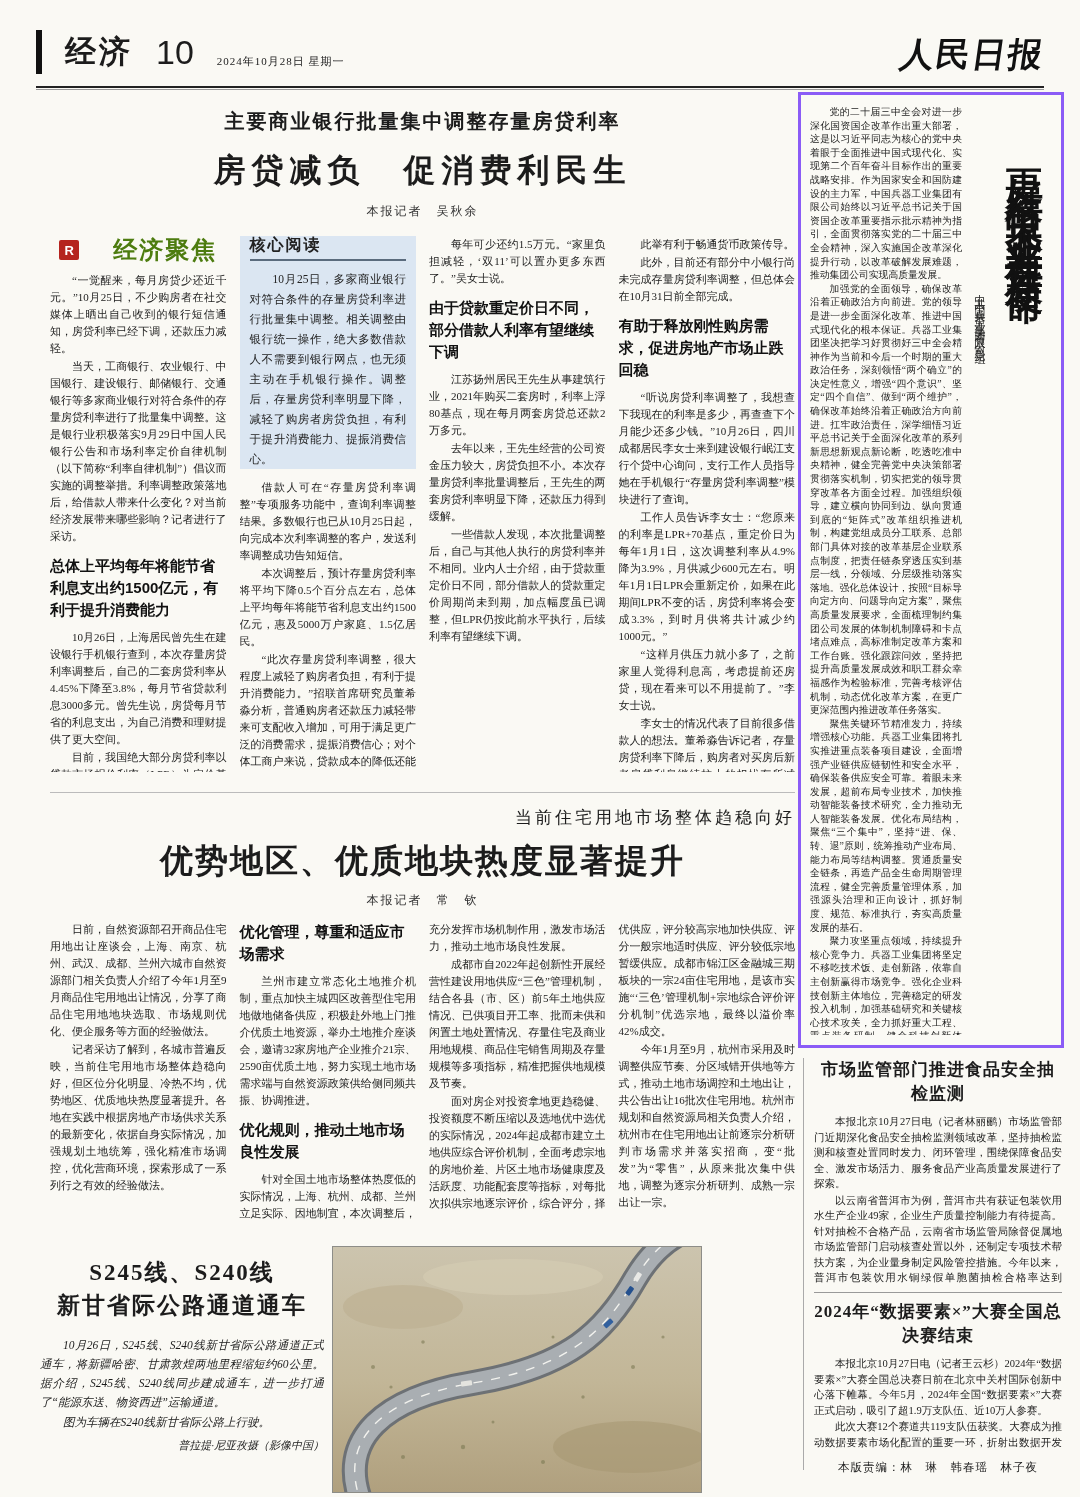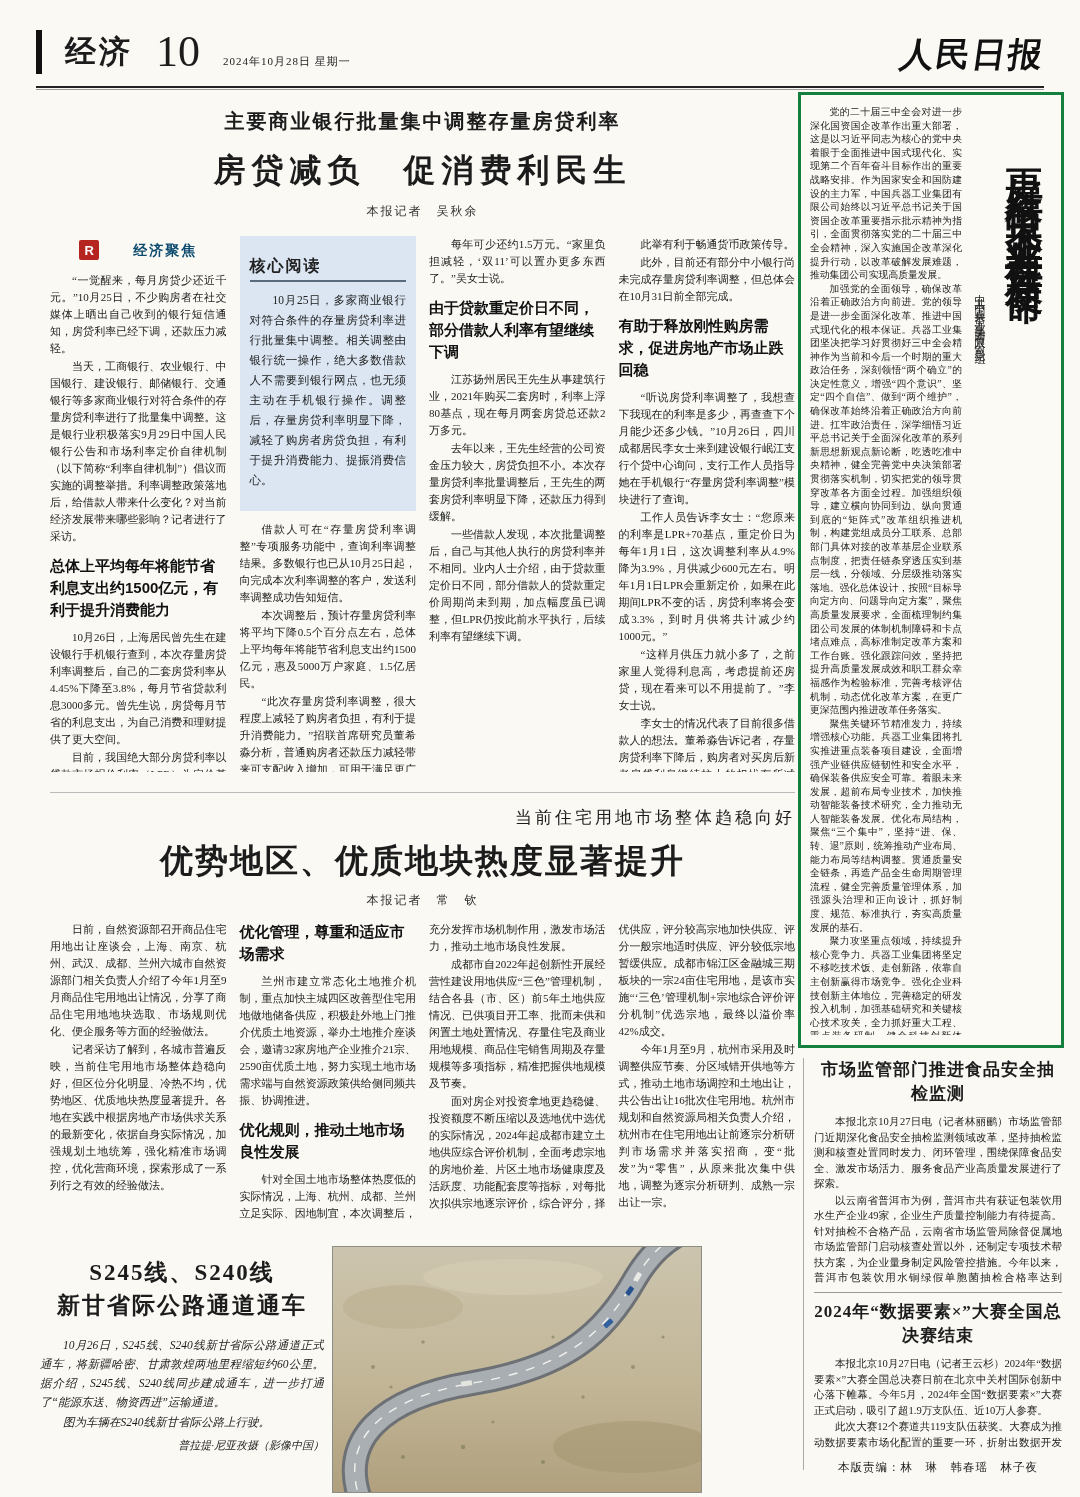--- a/index.html
+++ b/index.html
@@ -4,49 +4,49 @@
 <style>
   html,body{margin:0;padding:0;background:#dddcd6;}
   .page{position:relative;width:1080px;height:1497px;margin:0 auto;background:#faf9f4;
         font-family:"Liberation Serif","DejaVu Serif",serif;color:#1c1c1c;overflow:hidden;
         box-shadow:0 0 8px rgba(0,0,0,.35);}
   
   .mast{position:absolute;left:36px;top:30px;width:1008px;height:52px;}
   .mast-left{position:absolute;left:0;top:0;display:flex;align-items:flex-end;gap:23px;justify-content:flex-end;}
   .mast-bar{display:inline-block;width:6px;height:44px;background:#111;}
   .mast-section{font-size:31px;font-weight:700;letter-spacing:3px;line-height:44px;}
-  .mast-pageno{font-size:44px;font-family:Liberation Serif, serif;line-height:44px;}
+  .mast-pageno{font-size:34px;font-family:Liberation Sans, sans-serif;line-height:44px;}
   .mast-date{font-size:11px;letter-spacing:1px;padding-bottom:5px;color:#222;}
   .mast-logo{position:absolute;right:0;top:2px;font-size:34px;font-weight:700;
              transform:skewX(-8deg);letter-spacing:2px;color:#111;}
   .header-rule{position:absolute;left:36px;top:86px;width:1008px;border-top:2px solid #222;}
   .header-rule2{position:absolute;left:36px;top:89px;width:1008px;border-top:1px solid #999;}
   
   .para{margin:0 0 1px 0;text-align:justify;text-indent:2em;}
   .subhead{font-family:"Liberation Sans","DejaVu Sans",sans-serif;font-weight:700;
            font-size:15px;line-height:22px;margin:10px 0 8px 0;color:#111;}
   
   .lead{position:absolute;left:50px;top:92px;width:745px;height:694px;}
   .lead-kicker{text-align:center;font-size:20px;letter-spacing:2px;font-weight:700;margin-top:16px;}
   .lead-headline{text-align:center;font-size:32px;font-weight:700;letter-spacing:6px;margin:14px 0 10px 0;}
   .lead-byline{text-align:center;font-size:12px;letter-spacing:2px;color:#333;}
   .cols{display:flex;gap:13px;margin-top:16px;height:536px;overflow:hidden;}
   .col{flex:1;overflow:hidden;font-size:11px;line-height:17px;}
   .badge{display:flex;align-items:center;gap:6px;justify-content:center;margin:4px 0 12px 0;}
   .badge-icon{display:inline-flex;align-items:center;justify-content:center;width:20px;height:20px;
               background:#b5241e;color:#fff;font-weight:700;font-size:13px;
               font-family:"Liberation Sans","DejaVu Sans",sans-serif;border-radius:2px;}
-  .badge-label{color:#0c4a6e;font-weight:700;font-size:14px;letter-spacing:2px;margin-left:28px;}
-  .corebox{background:#dbe6f2;padding:21px 10px;margin-bottom:10px;}
+  .badge-label{color:#4d7c0f;font-weight:700;font-size:24px;letter-spacing:2px;margin-left:28px;}
+  .corebox{background:#dbe6f2;padding:0 10px;margin-bottom:10px;}
   .corebox-title{font-weight:700;font-size:16px;letter-spacing:2px;color:#222;}
   .corebox-rule{border-top:2px solid #5a6b7d;width:100%;margin:6px 0 8px 0;}
   .corebox-body{font-size:11.5px;line-height:20px;text-align:justify;text-indent:2em;margin:0;color:#222;}
   
   .party{position:absolute;left:798px;top:92px;width:266px;height:956px;box-sizing:border-box;
-         border:3px solid #15803d;background:#fbfaf5;}
+         border:3px solid #8b5cf6;background:#fbfaf5;}
   .party-body{position:absolute;left:9px;top:10px;width:152px;height:930px;overflow:hidden;
               font-size:9.8px;line-height:13.6px;}
   .party-body .para{margin-bottom:0;}
   .party-title{position:absolute;top:44px;right:12px;margin:0;writing-mode:vertical-rl;
                font-size:38px;font-weight:700;letter-spacing:9px;color:#111;}
   .party-author{position:absolute;top:190px;right:74px;writing-mode:vertical-rl;
                 font-size:11px;letter-spacing:4px;color:#222;}
   
   .rule-h1{position:absolute;left:50px;top:792px;width:745px;border-top:1px solid #bbb;}
   .land{position:absolute;left:50px;top:800px;width:745px;height:446px;overflow:hidden;}

